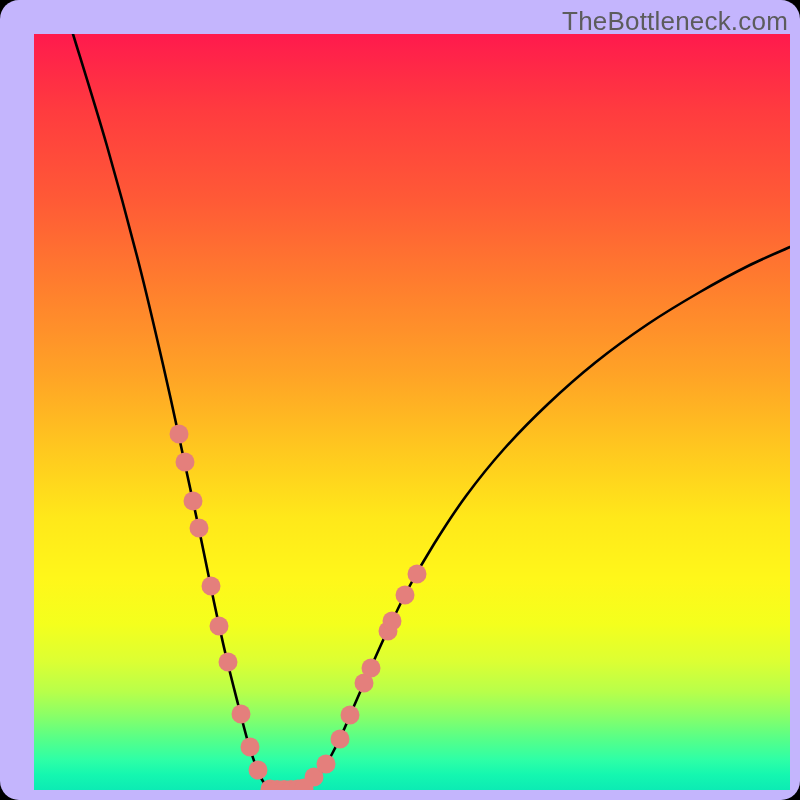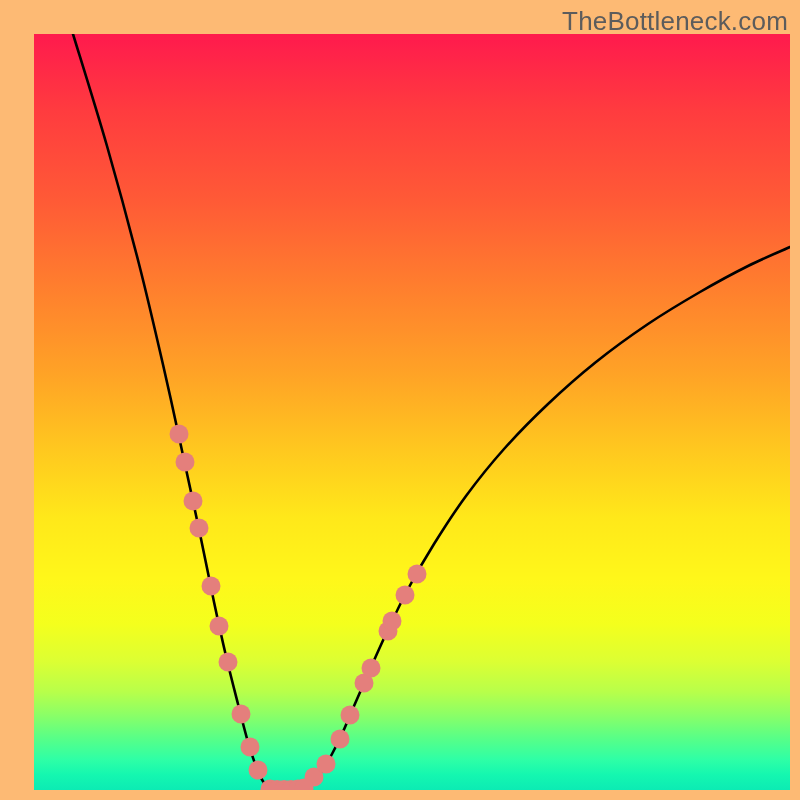--- a/index.html
+++ b/index.html
@@ -10,21 +10,22 @@
     background: #000;
     overflow: hidden;
     font-family: Arial, Helvetica, sans-serif;
   }
   .frame {
     position: absolute;
     left: 0;
     top: 0;
     width: 800px;
     height: 800px;
-    background: #fdba74;
+    background: #c4b5fd;
+    border-radius: 19px;
   }
   .plot {
     position: absolute;
     left: 34px;
     top: 34px;
     width: 756px;
     height: 756px;
     overflow: hidden;
   }
   .gradient {

